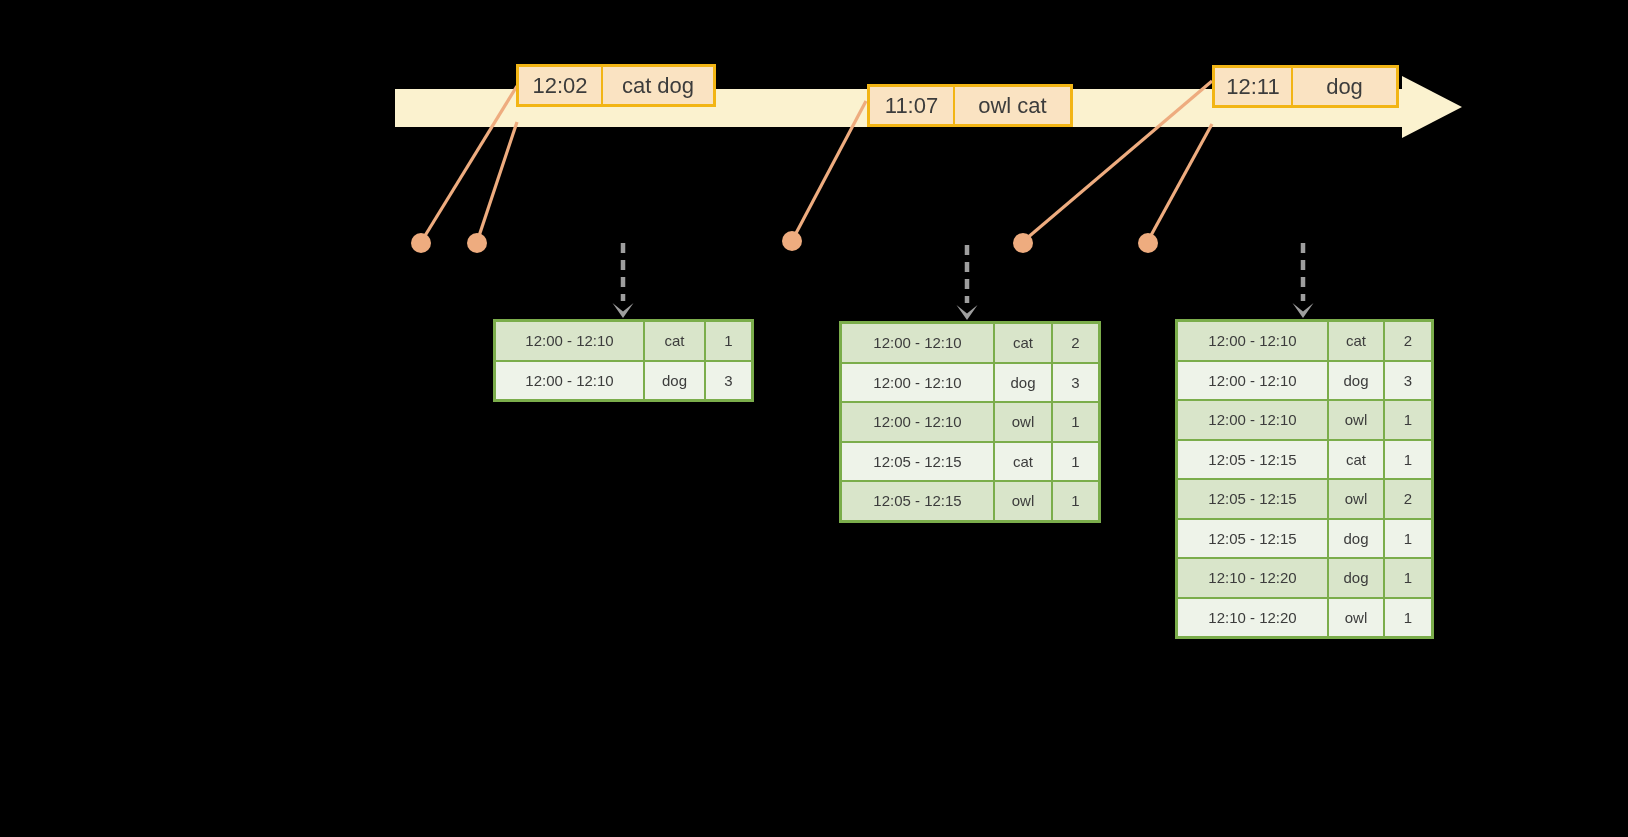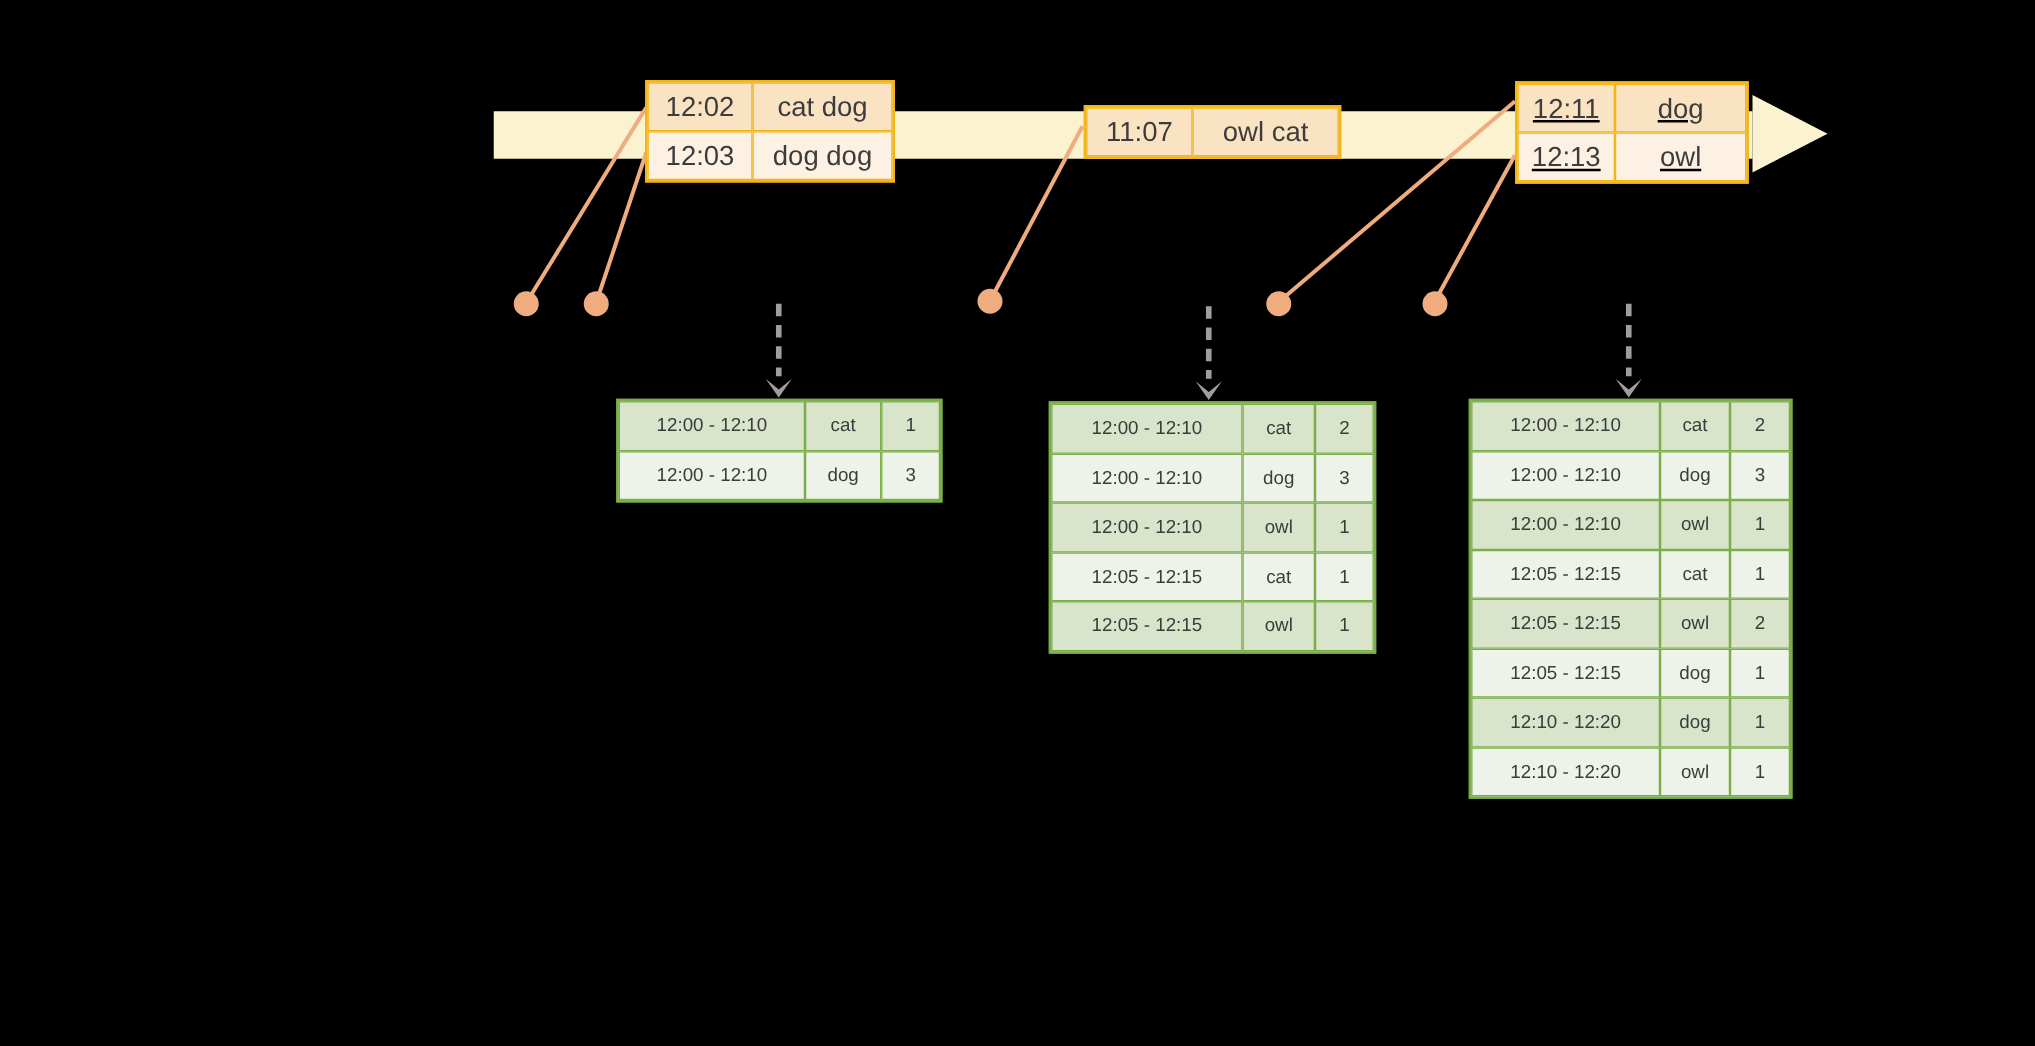--- a/index.html
+++ b/index.html
@@ -65,53 +65,45 @@
   <table class="etable" style="left:516px;top:64px;">
     <colgroup>
         <col style="width:84px">
         <col style="width:112px">
       </colgroup>
     <tbody>
         <tr>
           <td>12:02</td>
           <td>cat dog</td>
         </tr>
-        <tr>
-          <td>12:03</td>
-          <td>dog dog</td>
-        </tr>
       </tbody>
   </table>
 
   <table class="etable" style="left:867px;top:84px;">
     <colgroup>
         <col style="width:85px">
         <col style="width:117px">
       </colgroup>
     <tbody>
         <tr>
           <td>11:07</td>
           <td>owl cat</td>
         </tr>
       </tbody>
   </table>
 
-  <table class="etable" style="left:1212px;top:65px;text-decoration:underline;">
+  <table class="etable" style="left:1212px;top:65px;">
     <colgroup>
         <col style="width:78px">
         <col style="width:105px">
       </colgroup>
     <tbody>
         <tr>
           <td>12:11</td>
           <td>dog</td>
-        </tr>
-        <tr>
-          <td>12:13</td>
-          <td>owl</td>
         </tr>
       </tbody>
   </table>
 
   <table class="rtable" style="left:493px;top:319px;">
     <colgroup>
         <col style="width:149px">
         <col style="width:61px">
         <col style="width:47px">
       </colgroup>

